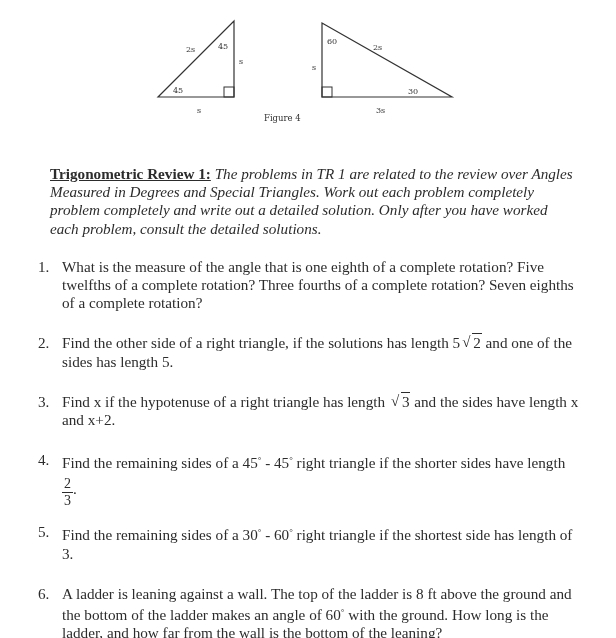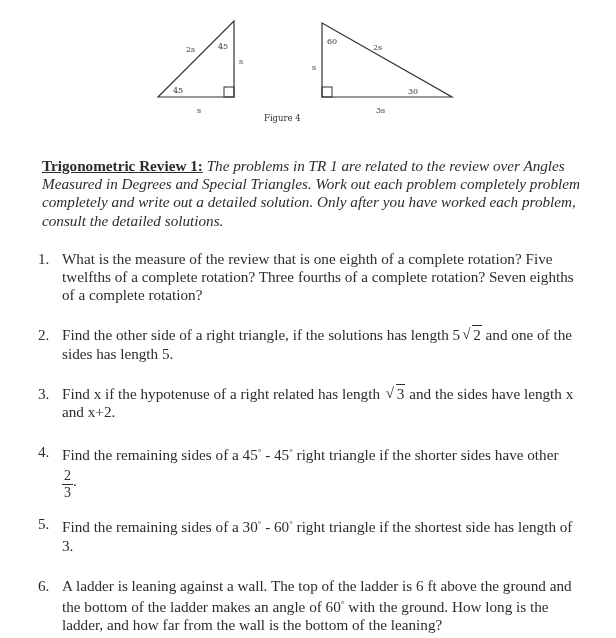--- a/index.html
+++ b/index.html
@@ -46,50 +46,50 @@
       <text class="fig-label" x="373" y="50">2s</text>
       <text class="fig-label" x="312" y="70">s</text>
       <text class="fig-label" x="408" y="94">30</text>
       <text class="fig-label" x="376" y="113">3s</text>
     </g>
     <text class="fig-caption" x="264" y="121">Figure 4</text>
   </svg>
 </div>
 
 <div class="doc">
-  <p class="intro" style="margin:4px;">
+  <p class="intro" style="margin:12px;">
     <span class="title">Trigonometric Review 1:</span>
     <span class="body">The problems in TR 1 are related to the review over Angles Measured in Degrees and Special Triangles. Work out each problem completely problem completely and write out a detailed solution. Only after you have worked each problem, consult the detailed solutions.</span>
   </p>
 
   <ol class="problems">
     <li>
       <span class="num">1.</span>
-      <span>What is the measure of the review that is one eighth of a complete rotation? Five twelfths of a complete rotation? Three fourths of a complete rotation? Seven eighths of a complete rotation?</span>
+      <span>What is the measure of the angle that is one eighth of a complete rotation? Five twelfths of a complete rotation? Three fourths of a complete rotation? Seven eighths of a complete rotation?</span>
     </li>
 
     <li>
       <span class="num">2.</span>
       <span>Find the other side of a right triangle, if the solutions has length </span><span>5</span><span class="rad"><span class="under">2</span></span><span> and one of the sides has length 5.</span>
     </li>
 
     <li>
       <span class="num">3.</span>
-      <span>Find x if the hypotenuse of a right related has length </span><span class="rad"><span class="under">3</span></span><span> and the sides have length x and x+2.</span>
+      <span>Find x if the hypotenuse of a right triangle has length </span><span class="rad"><span class="under">3</span></span><span> and the sides have length x and x+2.</span>
     </li>
 
     <li style="margin-bottom:14px;">
       <span class="num">4.</span>
-      <span>Find the remaining sides of a </span><span>45</span><span class="deg">°</span><span> - </span><span>45</span><span class="deg">°</span><span> right triangle if the shorter sides have other</span><br>
+      <span>Find the remaining sides of a </span><span>45</span><span class="deg">°</span><span> - </span><span>45</span><span class="deg">°</span><span> right triangle if the shorter sides have length</span><br>
       <span class="frac"><span class="n">2</span><span class="d">3</span></span><span>.</span>
     </li>
 
     <li>
       <span class="num">5.</span>
       <span>Find the remaining sides of a </span><span>30</span><span class="deg">°</span><span> - </span><span>60</span><span class="deg">°</span><span> right triangle if the shortest side has length of 3.</span>
     </li>
 
     <li>
       <span class="num">6.</span>
-      <span>A ladder is leaning against a wall. The top of the ladder is 6 ft above the ground and the bottom of the ladder makes an angle of </span><span>60</span><span class="deg">°</span><span> with the ground. How long is the ladder, and how far from the wall is the bottom of the leaning?</span>
+      <span>A ladder is leaning against a wall. The top of the ladder is 8 ft above the ground and the bottom of the ladder makes an angle of </span><span>60</span><span class="deg">°</span><span> with the ground. How long is the ladder, and how far from the wall is the bottom of the leaning?</span>
     </li>
   </ol>
 </div>
 
 </body></html>

